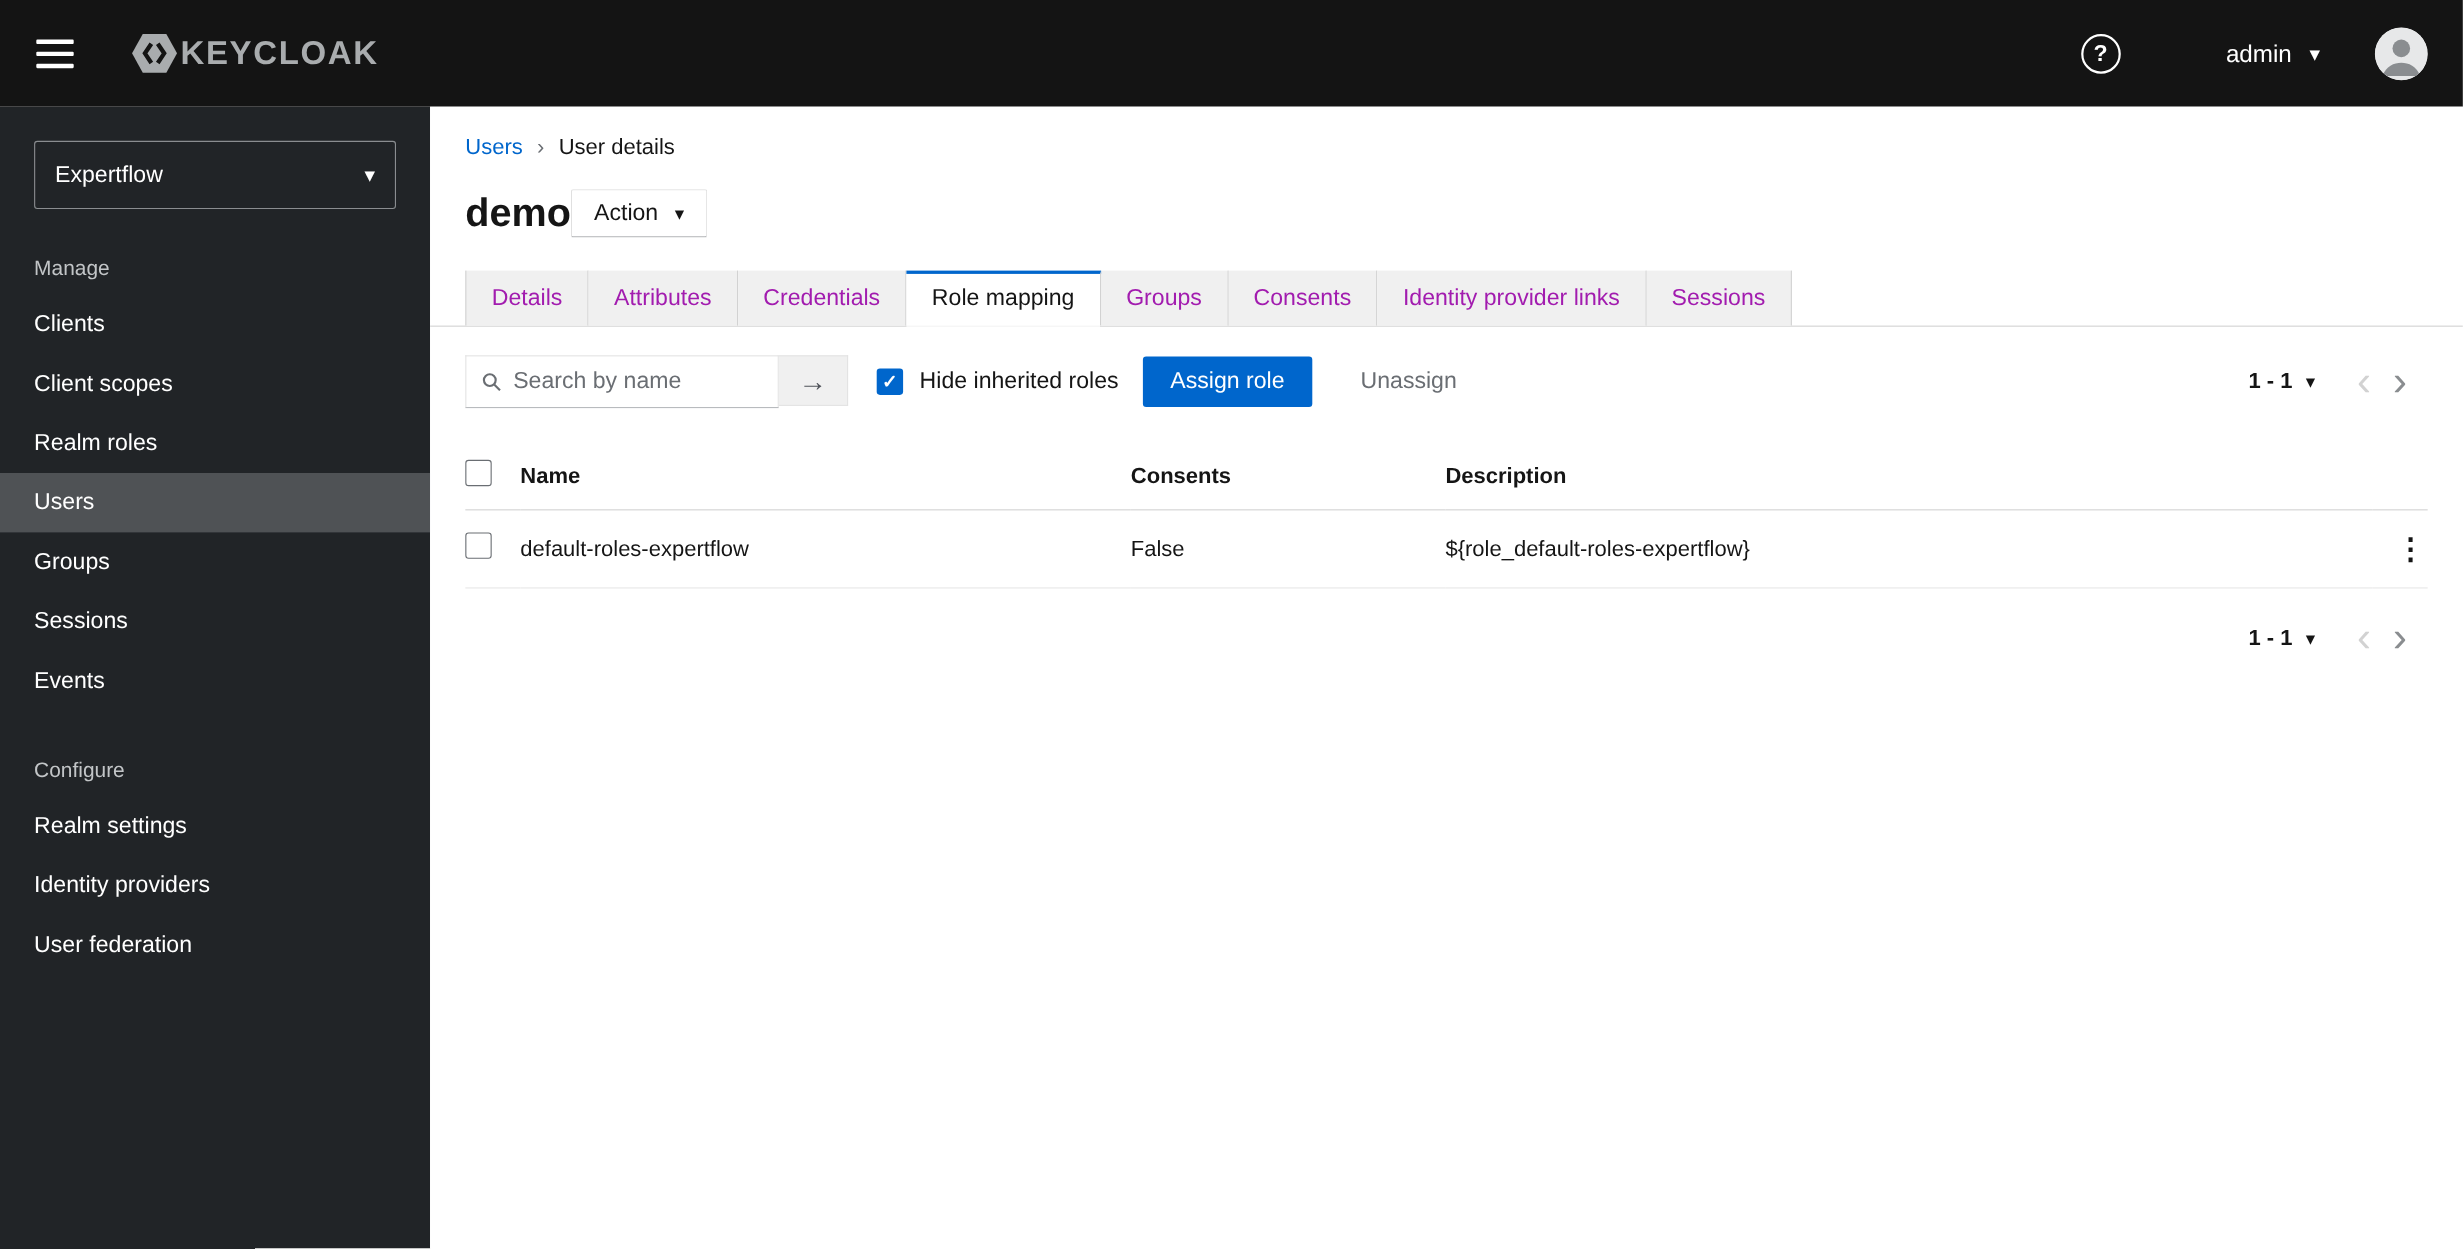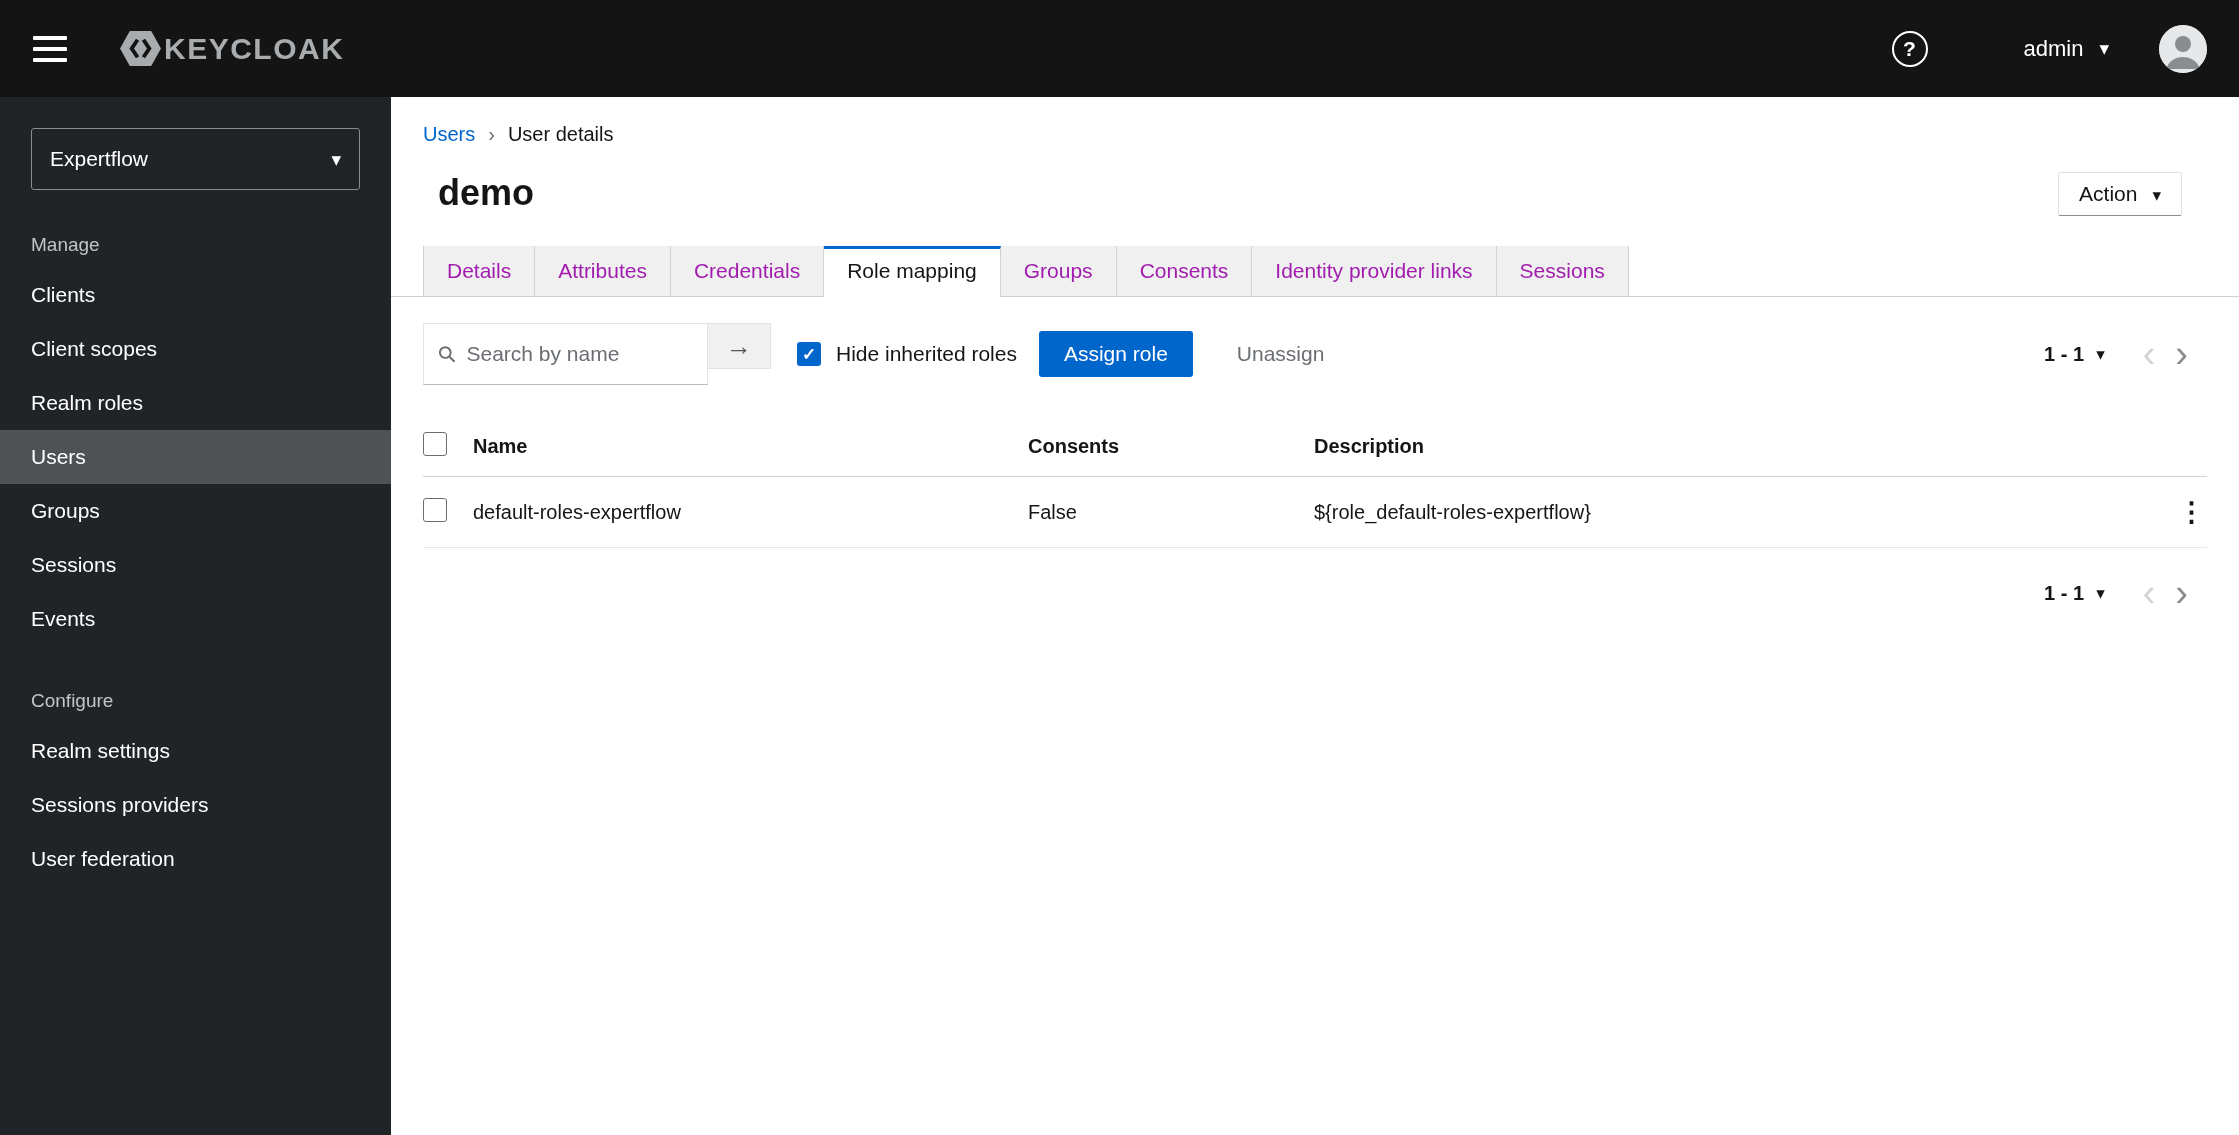--- a/index.html
+++ b/index.html
@@ -39,38 +39,38 @@
     color:#fff; cursor:pointer; }
   .nav-item.current { background:#4f5255; }
 
   
   main { flex:1; background:#fff; min-width:0; }
   .content-top { padding:26px 57px 0 32px; }
   .breadcrumb { display:flex; align-items:center; gap:13px; font-size:20px; }
   .breadcrumb .link { color:#0066cc; cursor:pointer; text-decoration:none; }
   .bc-sep::after { content:"›"; color:#6a6e73; font-size:20px; }
   .breadcrumb .current { color:#151515; }
-  .title-row { display:flex; align-items:flex-start; justify-content:space-between; margin-top:26px;margin-left:15px; }
+  .title-row { display:flex; align-items:flex-start; margin-top:26px; }
   .page-title { font-size:36px; font-weight:700; color:#151515; }
   .action-btn { background:#fff; border:1px solid #e0e0e0; border-bottom-color:#8a8d90; border-radius:2px;
     font-size:21px; color:#151515; padding:9px 20px; display:flex; align-items:center; gap:15px;
     cursor:pointer; font-family:inherit; }
 
   
   .tabs-row { margin-top:30px; padding-left:32px; display:flex; border-bottom:1px solid #d2d2d2; }
   .tab { background:#f0f0f0; color:#a21caf; font-size:21px; padding:13px 23px; border:none;
     border-right:1px solid #d2d2d2; cursor:pointer; font-family:inherit; }
   .tab:first-child { border-left:1px solid #d2d2d2; }
   .tab.active { background:#fff; color:#151515; border-top:3px solid #0066cc; padding-top:10px; position:relative; }
   .tab.active::after { content:""; position:absolute; left:0; right:0; bottom:-1px; height:1px; background:#fff; }
 
   
   .toolbar { display:flex; align-items:center; padding:26px 41px 0 32px; }
   .search-group { display:flex; }
-  .search-input-wrap { display:flex; align-items:center; gap:10px; width:285px; height:62px;
+  .search-input-wrap { display:flex; align-items:center; gap:10px; width:285px; height:48px;
     border:1px solid #e3e3e3; border-bottom-color:#b8bbbe; background:#fff; padding:0 13px; }
   .search-input-wrap input { border:none; outline:none; width:100%; font-size:21px; color:#151515;
     font-family:inherit; }
   .search-input-wrap input::placeholder { color:#6a6e73; }
   .search-btn { width:63px; height:46px; background:#f0f0f0; border:1px solid #e3e3e3; border-left:none;
     display:flex; align-items:center; justify-content:center; cursor:pointer; }
   .arrow-right::after { content:"→"; color:#50535a; font-size:26px; }
   .check-group { display:flex; align-items:center; gap:15px; margin-left:26px; cursor:pointer; }
   .checkbox { width:24px; height:24px; border-radius:3px; flex-shrink:0; }
   .checkbox.checked { background:#0066cc; display:flex; align-items:center; justify-content:center; }
@@ -160,21 +160,21 @@
         <li class="nav-item">Groups</li>
         <li class="nav-item">Sessions</li>
         <li class="nav-item">Events</li>
       </ul>
     </div>
 
     <div class="nav-group">
       <h3 class="nav-group-label">Configure</h3>
       <ul class="nav-list">
         <li class="nav-item">Realm settings</li>
-        <li class="nav-item">Sessions providers</li>
+        <li class="nav-item">Identity providers</li>
         <li class="nav-item">User federation</li>
       </ul>
     </div>
   </aside>
 
   <main>
     <div class="content-top">
       <nav class="breadcrumb">
         <a class="link">Users</a>
         <span class="bc-sep"></span>

